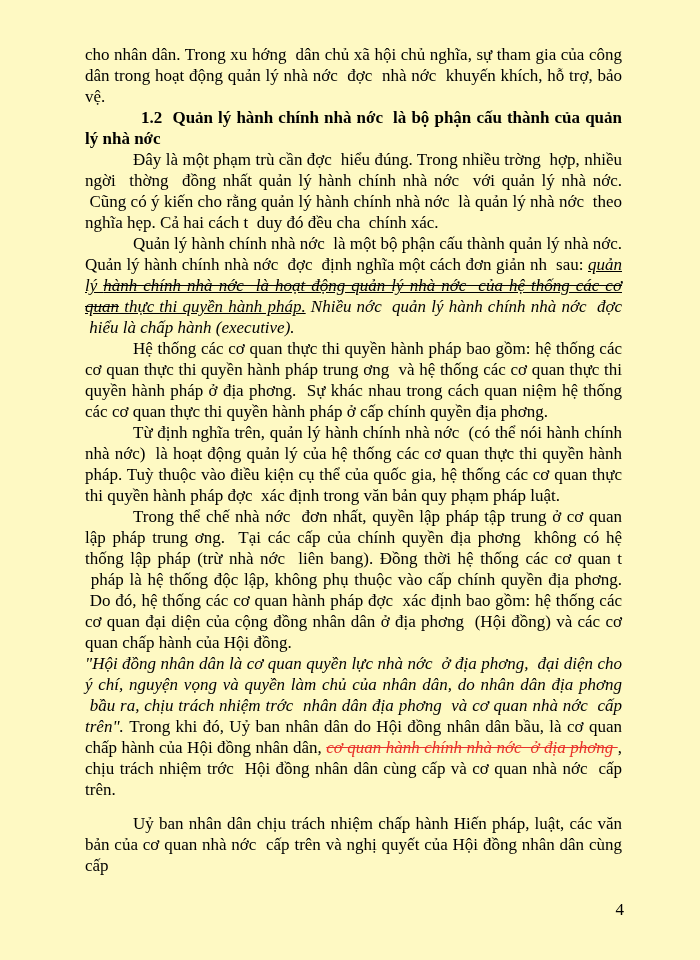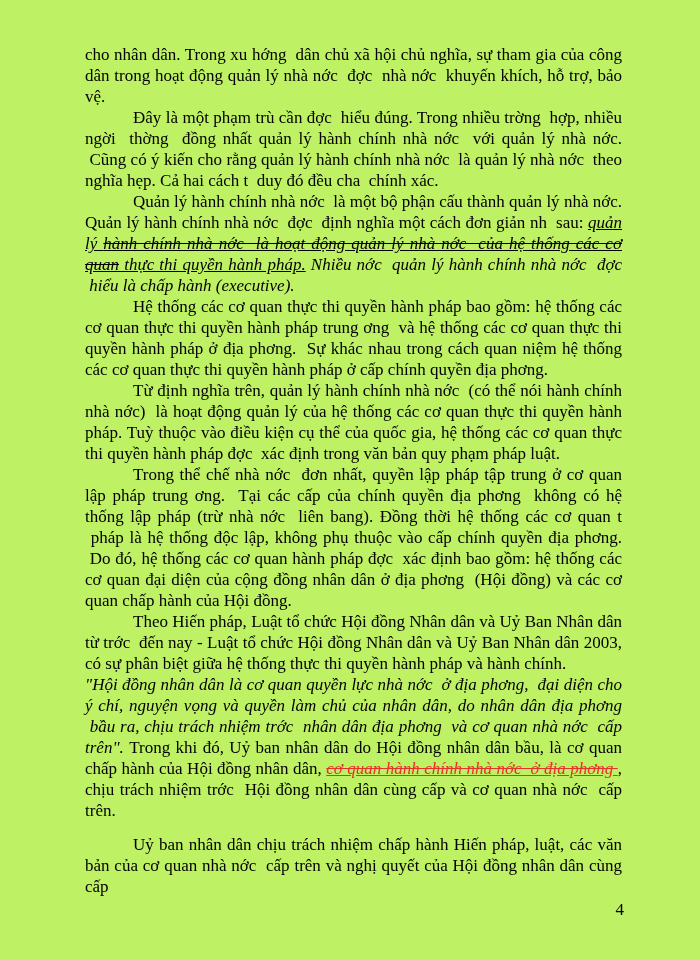--- a/index.html
+++ b/index.html
@@ -4,21 +4,21 @@
 <style>
   html, body {
     margin: 0;
     padding: 0;
     background: #ffffff;
   }
   .page {
     position: relative;
     width: 700px;
     height: 960px;
-    background: #bef264;
+    background: #fef9c3;
     overflow: hidden;
     font-family: "Liberation Serif", "DejaVu Serif", serif;
     color: #000000;
   }
   .content {
     position: absolute;
     left: 85px;
     top: 44px;
     width: 537px;
     font-size: 17px;
@@ -34,37 +34,37 @@
     font-weight: bold;
     font-style: italic;
     text-indent: 56px;
   }
   .content p.spaced { margin-top: 13px; }
   .run-n { font-style: normal; }
   .run-i { font-style: italic; }
   .run-iu { font-style: italic; text-decoration: underline; }
   .run-ius { font-style: italic; text-decoration: underline; }
   .run-ius .strike, .run-red .strike { text-decoration: line-through; }
-  .run-red { font-style: italic; text-decoration: underline; }
+  .run-red { font-style: italic; }
   .page-number {
     position: absolute;
     right: 76px;
     bottom: 40px;
     font-size: 17px;
   }
 </style>
 </head>
 <body>
 
 <div class="page">
   <div class="content">
       <p class="no-indent"><span class="run-n">cho nhân dân. Trong xu hớng &nbsp;dân chủ xã hội chủ nghĩa, sự tham gia của công dân trong hoạt động quản lý nhà nớc &nbsp;đợc &nbsp;nhà nớc &nbsp;khuyến khích, hỗ trợ, bảo vệ.</span></p>
+      <p class="heading"><span class="run-n">1.2 &nbsp;Quản lý hành chính nhà nớc &nbsp;là bộ phận cấu thành của quản lý nhà nớc</span></p>
       <p><span class="run-n">Đây là một phạm trù cần đợc &nbsp;hiểu đúng. Trong nhiều trờng &nbsp;hợp, nhiều ngời &nbsp;thờng &nbsp;đồng nhất quản lý hành chính nhà nớc &nbsp;với quản lý nhà nớc. &nbsp;Cũng có ý kiến cho rằng quản lý hành chính nhà nớc &nbsp;là quản lý nhà nớc &nbsp;theo nghĩa hẹp. Cả hai cách t &nbsp;duy đó đều cha &nbsp;chính xác.</span></p>
       <p><span class="run-n">Quản lý hành chính nhà nớc &nbsp;là một bộ phận cấu thành quản lý nhà nớc. Quản lý hành chính nhà nớc &nbsp;đợc &nbsp;định nghĩa một cách đơn giản nh &nbsp;sau: </span><span class="run-iu">quản lý </span><span class="run-ius"><span class="strike">hành chính nhà nớc &nbsp;là hoạt động quản lý nhà nớc &nbsp;của hệ thống các cơ quan</span></span><span class="run-iu"> thực thi quyền hành pháp.</span><span class="run-i"> Nhiều nớc &nbsp;quản lý hành chính nhà nớc &nbsp;đợc &nbsp;hiểu là chấp hành (executive).</span></p>
       <p><span class="run-n">Hệ thống các cơ quan thực thi quyền hành pháp bao gồm: hệ thống các cơ quan thực thi quyền hành pháp trung ơng &nbsp;và hệ thống các cơ quan thực thi quyền hành pháp ở địa phơng. &nbsp;Sự khác nhau trong cách quan niệm hệ thống các cơ quan thực thi quyền hành pháp ở cấp chính quyền địa phơng.</span></p>
       <p><span class="run-n">Từ định nghĩa trên, quản lý hành chính nhà nớc &nbsp;(có thể nói hành chính nhà nớc) &nbsp;là hoạt động quản lý của hệ thống các cơ quan thực thi quyền hành pháp. Tuỳ thuộc vào điều kiện cụ thể của quốc gia, hệ thống các cơ quan thực thi quyền hành pháp đợc &nbsp;xác định trong văn bản quy phạm pháp luật.</span></p>
       <p><span class="run-n">Trong thể chế nhà nớc &nbsp;đơn nhất, quyền lập pháp tập trung ở cơ quan lập pháp trung ơng. &nbsp;Tại các cấp của chính quyền địa phơng &nbsp;không có hệ thống lập pháp (trừ nhà nớc &nbsp;liên bang). Đồng thời hệ thống các cơ quan t &nbsp;pháp là hệ thống độc lập, không phụ thuộc vào cấp chính quyền địa phơng. &nbsp;Do đó, hệ thống các cơ quan hành pháp đợc &nbsp;xác định bao gồm: hệ thống các cơ quan đại diện của cộng đồng nhân dân ở địa phơng &nbsp;(Hội đồng) và các cơ quan chấp hành của Hội đồng.</span></p>
-      <p><span class="run-n">Theo Hiến pháp, Luật tổ chức Hội đồng Nhân dân và Uỷ Ban Nhân dân từ trớc &nbsp;đến nay - Luật tổ chức Hội đồng Nhân dân và Uỷ Ban Nhân dân 2003, có sự phân biệt giữa hệ thống thực thi quyền hành pháp và hành chính.</span></p>
       <p class="no-indent"><span class="run-i">"Hội đồng nhân dân là cơ quan quyền lực nhà nớc &nbsp;ở địa phơng, &nbsp;đại diện cho ý chí, nguyện vọng và quyền làm chủ của nhân dân, do nhân dân địa phơng &nbsp;bầu ra, chịu trách nhiệm trớc &nbsp;nhân dân địa phơng &nbsp;và cơ quan nhà nớc &nbsp;cấp trên". </span><span class="run-n">Trong khi đó, Uỷ ban nhân dân do Hội đồng nhân dân bầu, là cơ quan chấp hành của Hội đồng nhân dân, </span><span class="run-red" style="color: rgb(232, 49, 42);"><span class="strike">cơ quan hành chính nhà nớc &nbsp;ở địa phơng </span></span><span class="run-n">, chịu trách nhiệm trớc &nbsp;Hội đồng nhân dân cùng cấp và cơ quan nhà nớc &nbsp;cấp trên.</span></p>
       <p class="spaced"><span class="run-n">Uỷ ban nhân dân chịu trách nhiệm chấp hành Hiến pháp, luật, các văn bản của cơ quan nhà nớc &nbsp;cấp trên và nghị quyết của Hội đồng nhân dân cùng cấp</span></p>
     </div>
   <div class="page-number">4</div>
 </div>
 
 </body></html>

